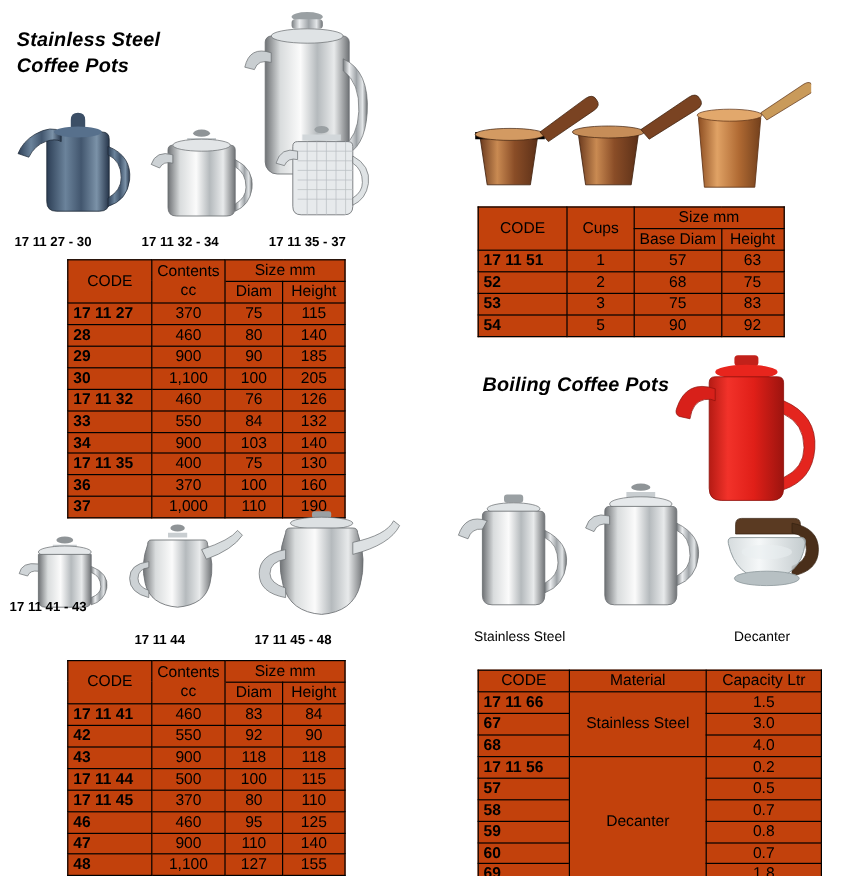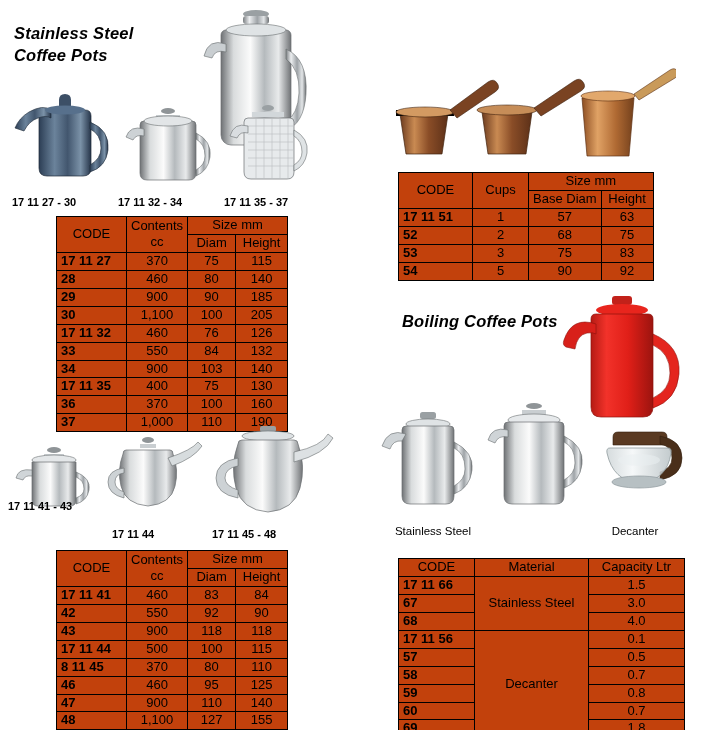--- a/index.html
+++ b/index.html
@@ -349,21 +349,21 @@
         <td>3.0</td>
       </tr>
       <tr>
         <td class="code">68</td>
         <td>4.0</td>
       </tr>
 
       <tr class="thick-top">
         <td class="code">17 11 56</td>
         <td class="mat" rowspan="6">Decanter</td>
-        <td>0.1</td>
+        <td>0.2</td>
       </tr>
       <tr>
         <td class="code">57</td>
         <td>0.5</td>
       </tr>
       <tr>
         <td class="code">58</td>
         <td>0.7</td>
       </tr>
       <tr>
@@ -445,21 +445,21 @@
       </tr>
 
       <tr class="thick-top">
         <td class="code">17 11 44</td>
         <td>500</td>
         <td>100</td>
         <td>115</td>
       </tr>
 
       <tr class="thick-top">
-        <td class="code">8 11 45</td>
+        <td class="code">17 11 45</td>
         <td>370</td>
         <td>80</td>
         <td>110</td>
       </tr>
       <tr>
         <td class="code">46</td>
         <td>460</td>
         <td>95</td>
         <td>125</td>
       </tr>

